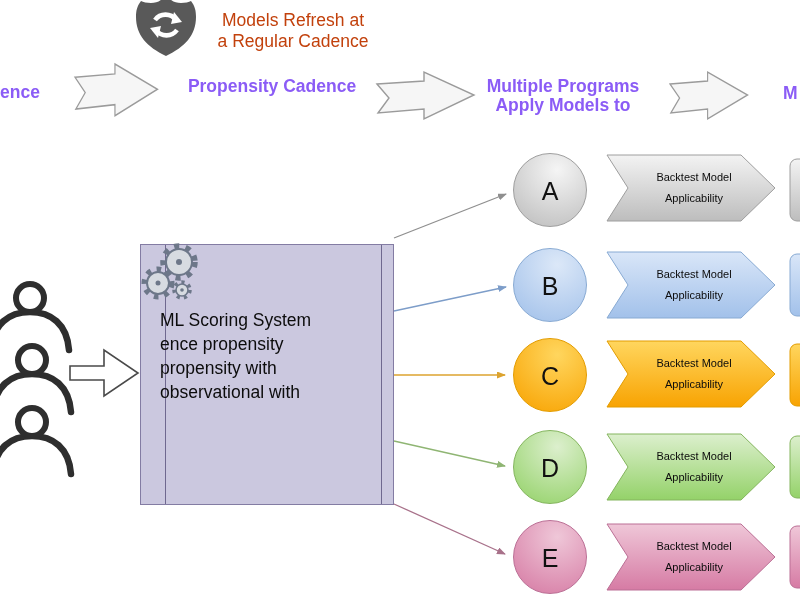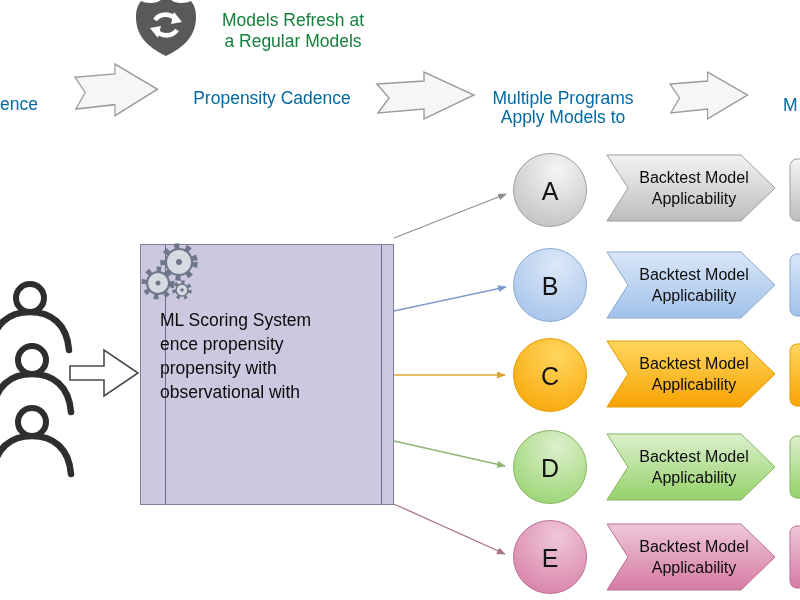--- a/index.html
+++ b/index.html
@@ -2,24 +2,24 @@
 <html><head>
 <meta charset="utf-8">
 <style>
   html,body{margin:0;padding:0;}
   body{width:800px;height:600px;overflow:hidden;background:#fff;
        font-family:"Liberation Sans", sans-serif;color:#111;position:relative;}
   .abs{position:absolute;}
 
   
   .badge-text{left:188px;top:10px;width:210px;text-align:center;
-              font-size:17.5px;line-height:21px;color:#15803d;}
-
-  
-  .stage{font-weight:normal;font-size:17.5px;line-height:19px;text-align:center;color:#0369a1;margin-top:12px;}
+              font-size:17.5px;line-height:21px;color:#c2410c;}
+
+  
+  .stage{font-weight:bold;font-size:17.5px;line-height:19px;text-align:center;color:#8b5cf6;}
   .stage-left{left:0;top:83px;width:40px;text-align:left;}
   .stage-build{left:172px;top:77px;width:200px;}
   .stage-apply{left:463px;top:77px;width:200px;}
   .stage-right{left:783px;top:84px;width:20px;text-align:left;}
 
   
   .ml-box{left:140px;top:244px;width:254px;height:261px;background:#cbc8df;
           border:1.5px solid #837ca3;box-sizing:border-box;}
   .ml-box .vline{position:absolute;top:0;bottom:0;width:0;border-left:1.2px solid #6f688f;}
   .ml-box .vline.l{left:24px;} .ml-box .vline.r{left:240px;}
@@ -29,21 +29,21 @@
   
   .pcircle{left:513px;width:74px;height:74px;border-radius:50%;
            text-align:center;line-height:74px;font-size:25px;color:#111;box-sizing:border-box;}
   .c0{top:153px;background:radial-gradient(circle at 60% 22%,#f5f5f5 0%,#bdbdbd 95%);border:1px solid #9e9e9e;}
   .c1{top:248px;background:radial-gradient(circle at 60% 22%,#dce8f8 0%,#a2c1ea 95%);border:1px solid #88aad3;}
   .c2{top:338px;background:radial-gradient(circle at 60% 22%,#ffd65e 0%,#f8a302 95%);border:1px solid #e39c00;}
   .c3{top:430px;background:radial-gradient(circle at 60% 22%,#dcefcd 0%,#94d269 95%);border:1px solid #84b55e;}
   .c4{top:520px;background:radial-gradient(circle at 60% 22%,#efc7d8 0%,#d67ba4 95%);border:1px solid #bb6f95;}
 
   
-  .chev-label{left:628px;width:132px;text-align:center;font-size:16px;line-height:21px;color:#0c0c0c;}
+  .chev-label{left:628px;width:132px;text-align:center;font-size:11px;line-height:21px;color:#0c0c0c;}
   .t0{top:167px;} .t1{top:264px;} .t2{top:353px;} .t3{top:446px;} .t4{top:536px;}
 
   svg.layer{position:absolute;left:0;top:0;}
 </style>
 </head>
 <body>
 
 <div class="abs ml-box">
   <div class="vline l"></div>
   <div class="vline r"></div>
@@ -155,21 +155,21 @@
 
   <rect x="790" y="159" width="18" height="62" rx="7" fill="url(#gA)" stroke="#9e9e9e"></rect>
   <rect x="790" y="254" width="18" height="62" rx="7" fill="url(#gB)" stroke="#88aad3"></rect>
   <rect x="790" y="344" width="18" height="62" rx="7" fill="url(#gC)" stroke="#e39c00"></rect>
   <rect x="790" y="436" width="18" height="62" rx="7" fill="url(#gD)" stroke="#84b55e"></rect>
   <rect x="790" y="526" width="18" height="62" rx="7" fill="url(#gE)" stroke="#bb6f95"></rect>
 </svg>
 
 <div class="abs badge-text">
   <div>Models Refresh at</div>
-  <div>a Regular Models</div>
+  <div>a Regular Cadence</div>
 </div>
 
 <div class="abs stage stage-left">ence</div>
 <div class="abs stage stage-build">
   <div>Propensity Cadence</div>
 </div>
 <div class="abs stage stage-apply">
   <div>Multiple Programs</div>
   <div>Apply Models to</div>
 </div>

